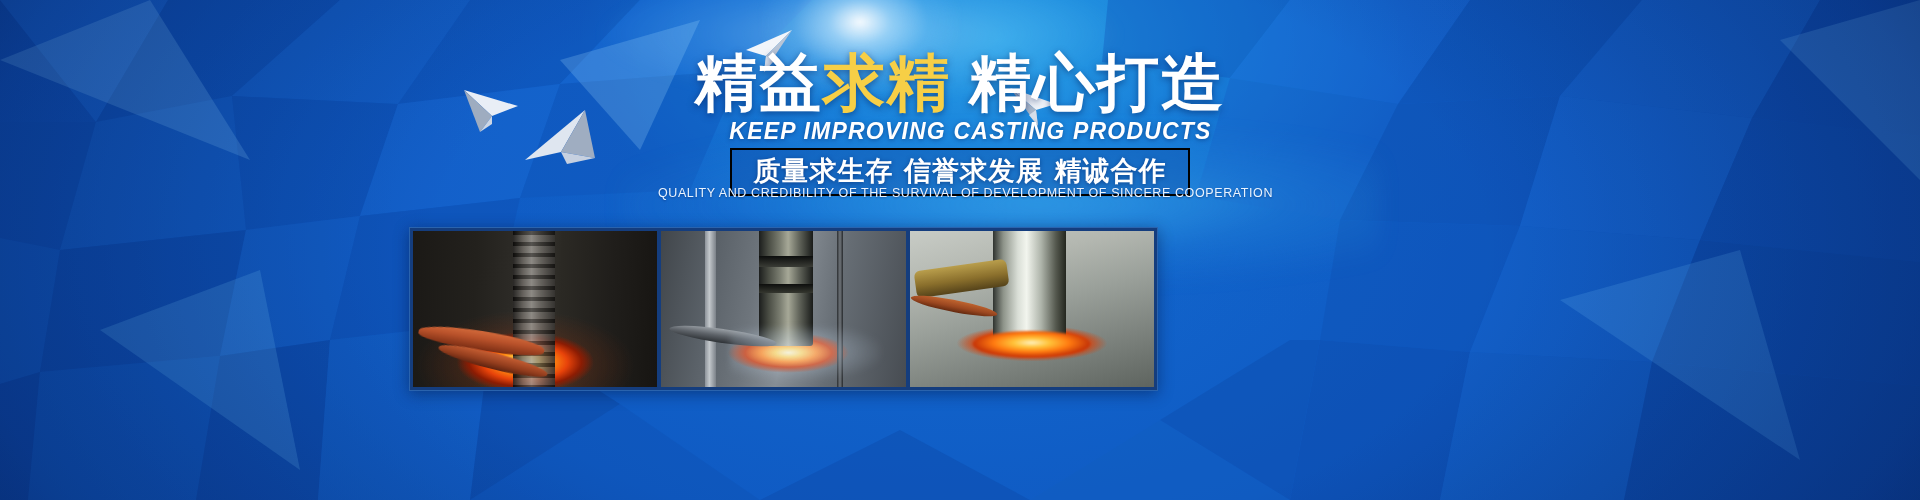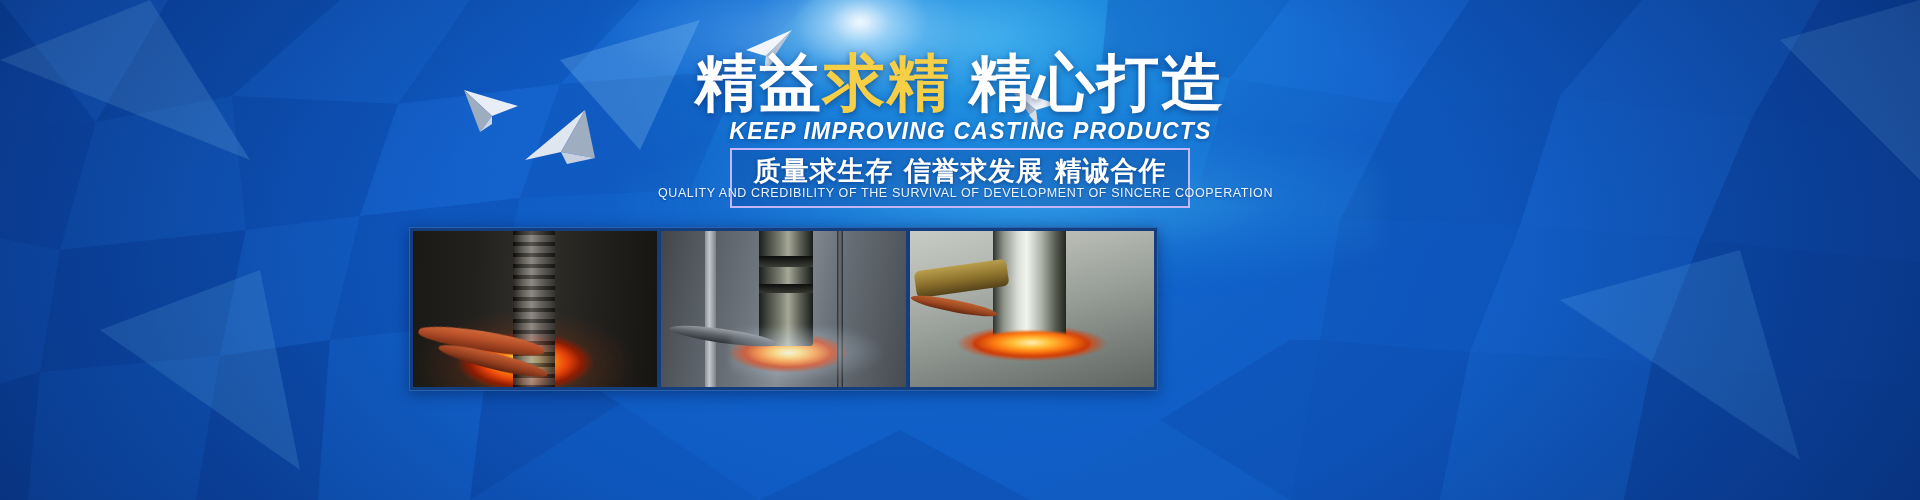--- a/index.html
+++ b/index.html
@@ -63,22 +63,22 @@
     letter-spacing:1.2px;
     text-shadow:0 1px 4px rgba(6,34,96,0.5);
     white-space:nowrap;
     padding-left:21px;
   }
   .bar-wrap{
     position:absolute;left:0;top:148px;width:1920px;text-align:center;
   }
   .bar{
     display:inline-block;
-    border:2px solid #c4b5fd;
-    padding:4px 22px 18px 22px;
+    border:2px solid #000000;
+    padding:4px 22px 6px 22px;
     background:rgba(10,60,150,0.30);
   }
   .bar-text{
     color:#ffffff;
     font-family:"DejaVu Sans","Liberation Sans",sans-serif;
     font-size:27px;font-weight:bold;letter-spacing:1px;line-height:1.25;
     white-space:nowrap;
     text-shadow:0 1px 4px rgba(5,30,90,0.55);
   }
   .fine-en{

